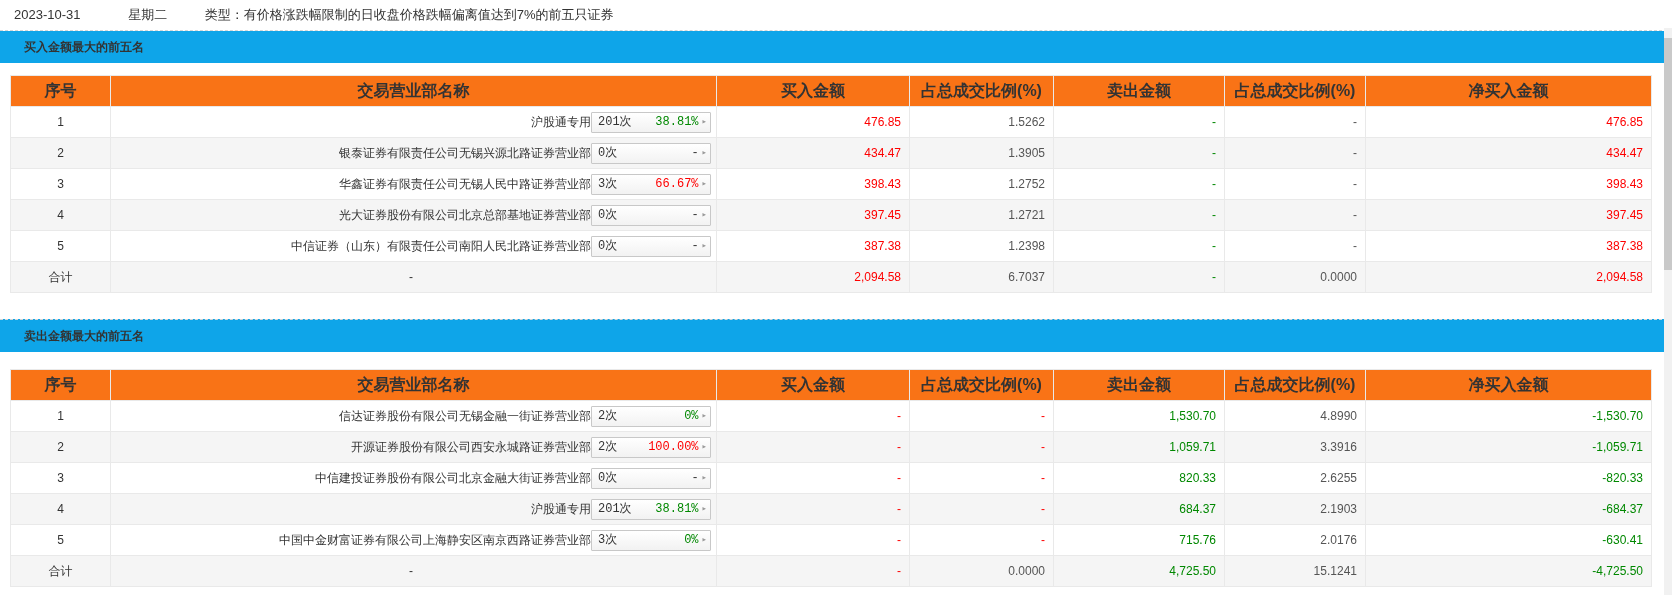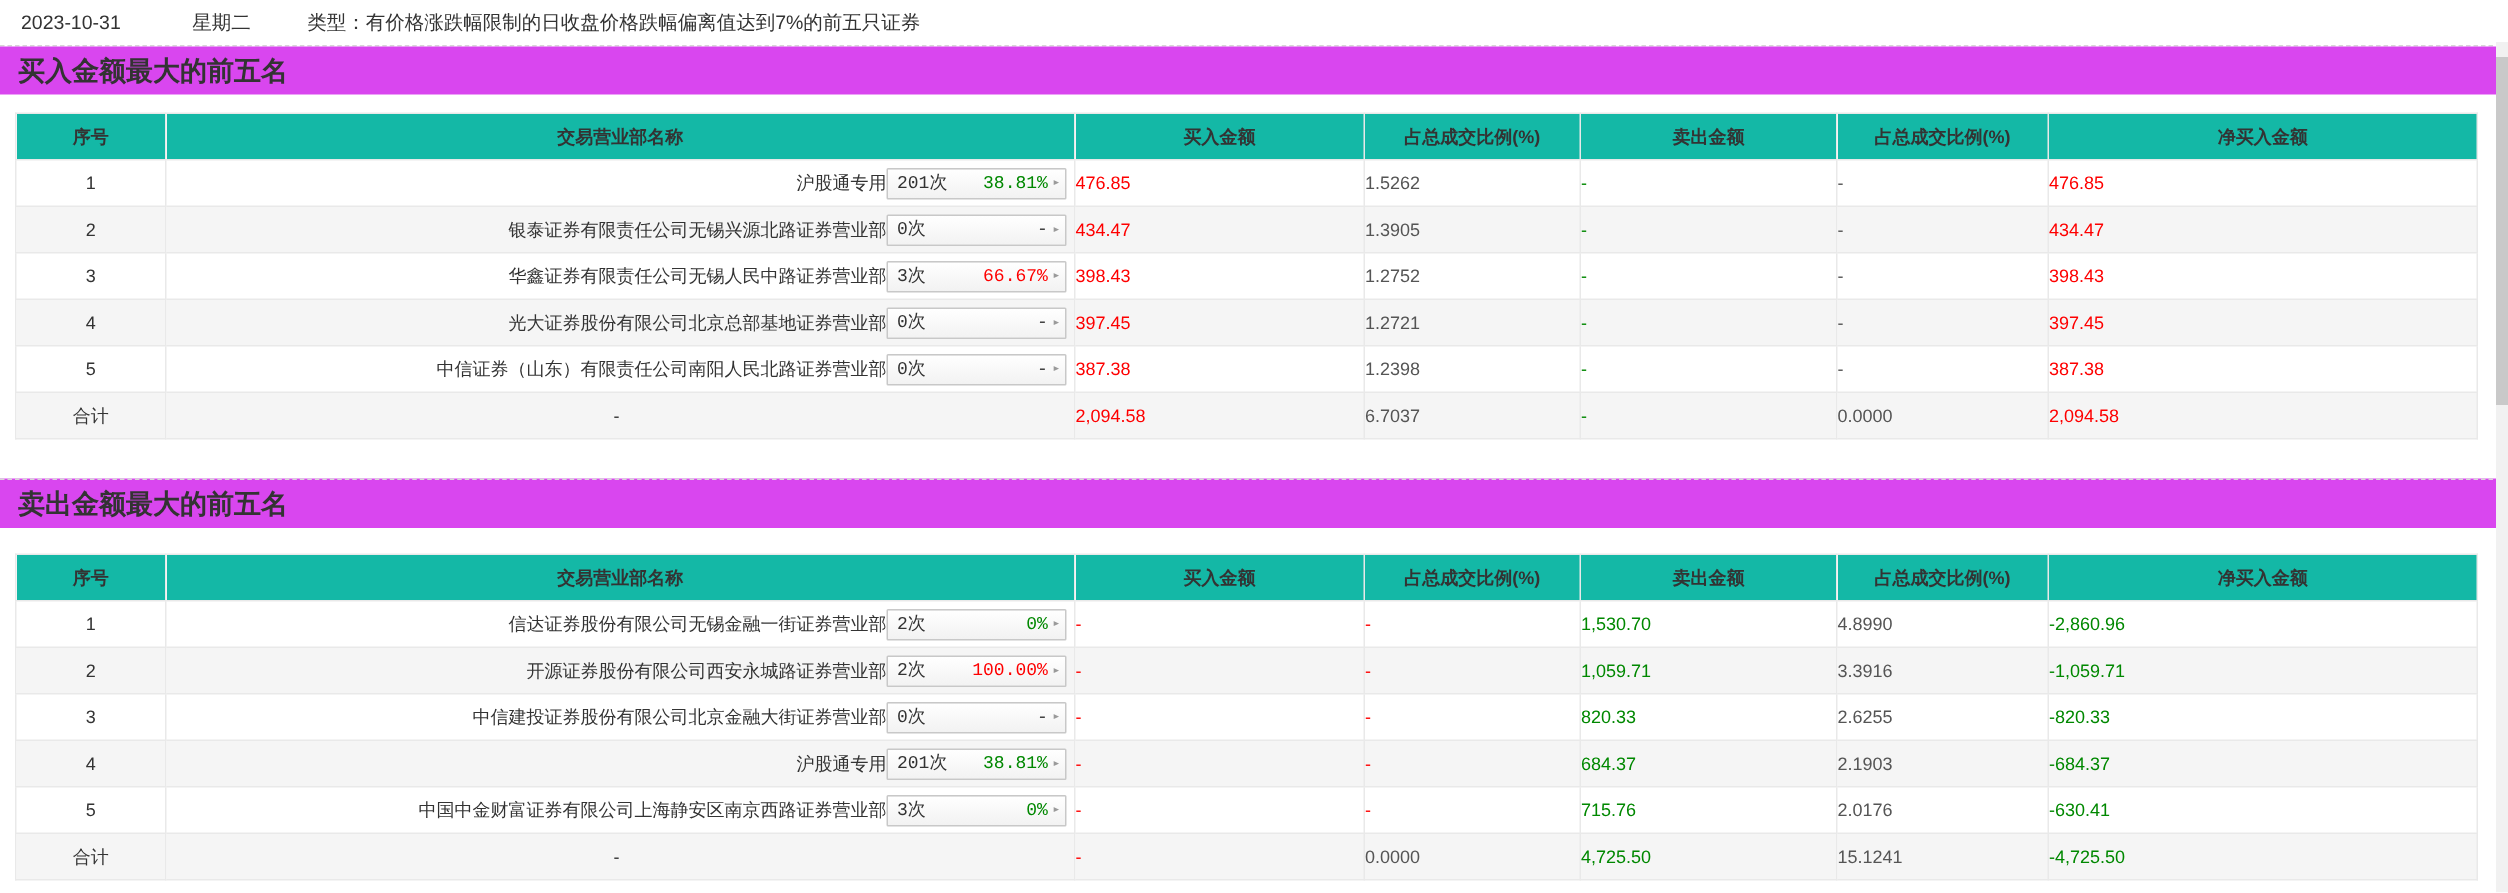--- a/index.html
+++ b/index.html
@@ -15,42 +15,42 @@
 
   .topbar{
     height:30px;line-height:30px;background:#fff;
     border-bottom:1px dashed #d6d6d6;
     font-size:13px;padding-left:14px;color:#333;white-space:nowrap;
   }
   .topbar .date{margin-right:44px}
   .topbar .weekday{margin-right:34px}
 
   .band{
-    height:32px;line-height:32px;background:#d946ef;
-    font-size:18px;font-weight:bold;color:#333;padding-left:12px;
+    height:32px;line-height:32px;background:#0ea5e9;
+    font-size:12px;font-weight:bold;color:#333;padding-left:24px;
   }
   .band.second{border-top:1px dashed #d6d6d6;margin-top:26px}
 
   .table-wrap{margin:12px 10px 0 10px}
   .table-wrap.second{margin-top:17px}
 
   table{
     width:1642px;border-collapse:collapse;table-layout:fixed;
     background:#fff;font-size:12px;border:1px solid #cccccc;
   }
   th,td{border:1px solid #e9e9e9;height:30px;padding:0;overflow:hidden;white-space:nowrap}
-  th{font-weight:bold;font-size:12px;background:#14b8a6;text-align:center;color:#333}
+  th{font-weight:bold;font-size:16px;background:#f97316;text-align:center;color:#333}
   tbody tr:nth-child(even){background:#f5f5f5}
 
   td.seq{text-align:center;color:#333}
   td.name-cell{padding:0 5px 0 14px}
   .name-wrap{display:flex;align-items:center;justify-content:flex-end}
   .name-wrap.centered{justify-content:center;padding-right:14px}
   .branch{color:#333}
-  td.num{padding-right:8px}
+  td.num{text-align:right;padding-right:8px}
 
   .badge{
     display:inline-flex;align-items:center;box-sizing:border-box;
     width:120px;height:21px;flex:0 0 120px;
     border:1px solid #c8c8c8;border-radius:1px;
     background:linear-gradient(#ffffff,#f2f2f2);
     font-family:Liberation Mono, monospace;font-size:12px;line-height:19px;
     padding:0 3px 0 6px;cursor:pointer;color:#333;
   }
   .badge .cnt{color:#333}
@@ -239,21 +239,21 @@
                 <span class="cnt">2次</span>
                 <span class="pct green">0%</span>
                 <span class="arrow">▸</span>
               </button>
             </div>
           </td>
           <td class="num red">-</td>
           <td class="num red">-</td>
           <td class="num green">1,530.70</td>
           <td class="num gray">4.8990</td>
-          <td class="num green">-2,860.96</td>
+          <td class="num green">-1,530.70</td>
         </tr>
         <tr>
           <td class="seq">2</td>
           <td class="name-cell">
             <div class="name-wrap">
               <span class="branch">开源证券股份有限公司西安永城路证券营业部</span>
               <button class="badge">
                 <span class="cnt">2次</span>
                 <span class="pct red">100.00%</span>
                 <span class="arrow">▸</span>

